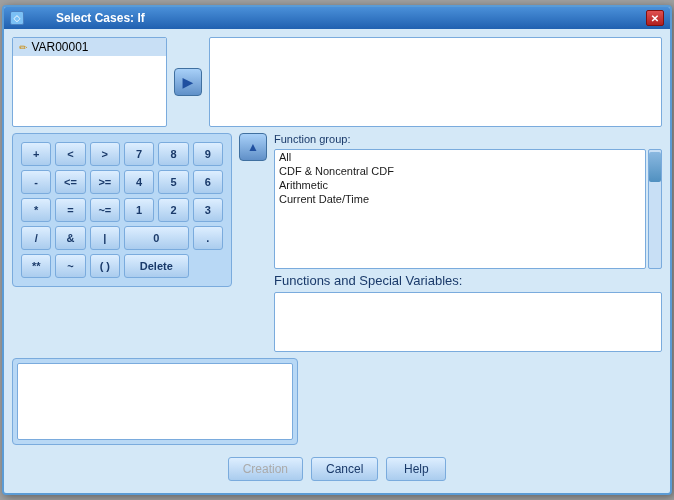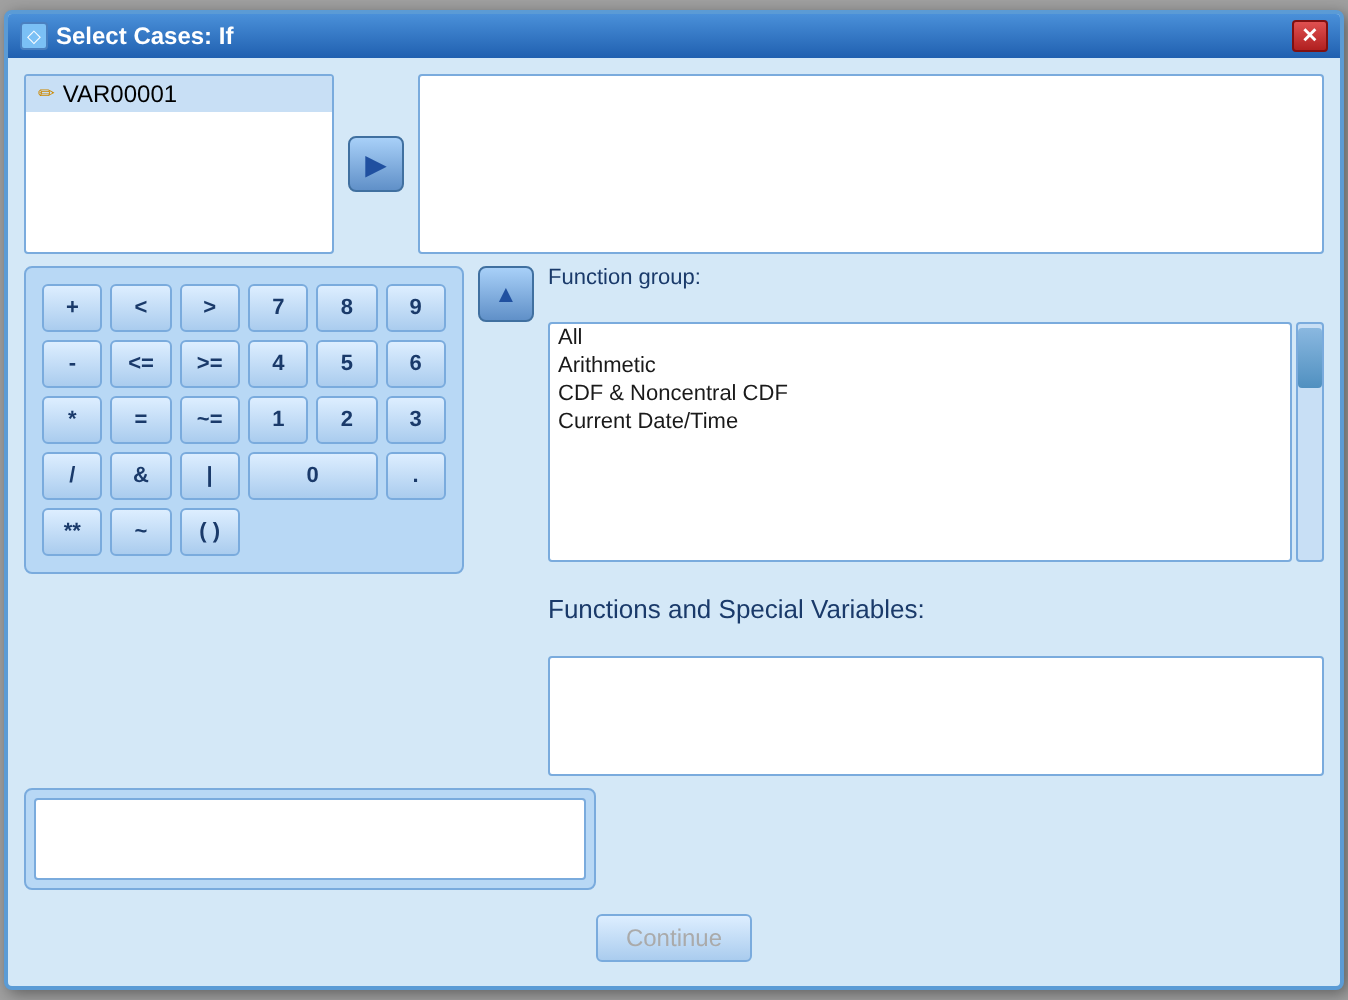--- a/index.html
+++ b/index.html
@@ -52,20 +52,21 @@
       display: flex;
       align-items: center;
       justify-content: center;
       font-size: 9px;
       color: white;
     }
 
     .title-text {
       font-size: 12px;
       font-weight: bold;
+      margin-left: 28px;
     }
 
     .title-close {
       width: 18px;
       height: 16px;
       background: linear-gradient(to bottom, #e05050, #b02020);
       border: 1px solid #801010;
       border-radius: 2px;
       color: white;
       font-size: 10px;
@@ -178,21 +179,21 @@
 
     .calc-btn.delete {
       grid-column: span 2;
       background: linear-gradient(to bottom, #ddeeff, #aaccee);
     }
 
     .right-panel {
       flex: 1;
       display: flex;
       flex-direction: column;
-      gap: 16px;
+      gap: 4px;
     }
 
     .function-group-label {
       font-size: 11px;
       color: #1a3a6a;
       font-weight: normal;
     }
 
     .function-list {
       background: white;
@@ -384,34 +385,35 @@
 
           <button class="calc-btn">/</button>
           <button class="calc-btn">&amp;</button>
           <button class="calc-btn">|</button>
           <button class="calc-btn wide">0</button>
           <button class="calc-btn">.</button>
 
           <button class="calc-btn">**</button>
           <button class="calc-btn">~</button>
           <button class="calc-btn">( )</button>
+          <button class="calc-btn delete">Delete</button>
         </div>
       </div>
 
       <div class="calc-up-col">
         <button class="up-arrow-btn">▲</button>
       </div>
 
       <div class="right-panel">
         <span class="function-group-label">Function group:</span>
         <div style="display:flex; gap:2px; height:120px;">
           <div class="function-list" style="flex:1;">
             <div class="function-item">All</div>
+            <div class="function-item">CDF &amp; Noncentral CDF</div>
             <div class="function-item">Arithmetic</div>
-            <div class="function-item">CDF &amp; Noncentral CDF</div>
             <div class="function-item">Current Date/Time</div>
           </div>
           <div class="scrollbar">
             <div class="scrollbar-thumb"></div>
           </div>
         </div>
 
         <span class="functions-special-label">Functions and Special Variables:</span>
         <div class="functions-special-list"></div>
       </div>
@@ -419,17 +421,19 @@
 
     <div class="bottom-area">
       <div class="expression-area-bottom">
         <div class="expression-inner"></div>
       </div>
       <div class="right-bottom">
       </div>
     </div>
 
     <div class="footer">
-      <button class="footer-btn disabled">Continue</button>
+      <button class="footer-btn disabled">Creation</button>
+      <button class="footer-btn">Cancel</button>
+      <button class="footer-btn">Help</button>
     </div>
 
   </div>
 </div>
 
 </body></html>

